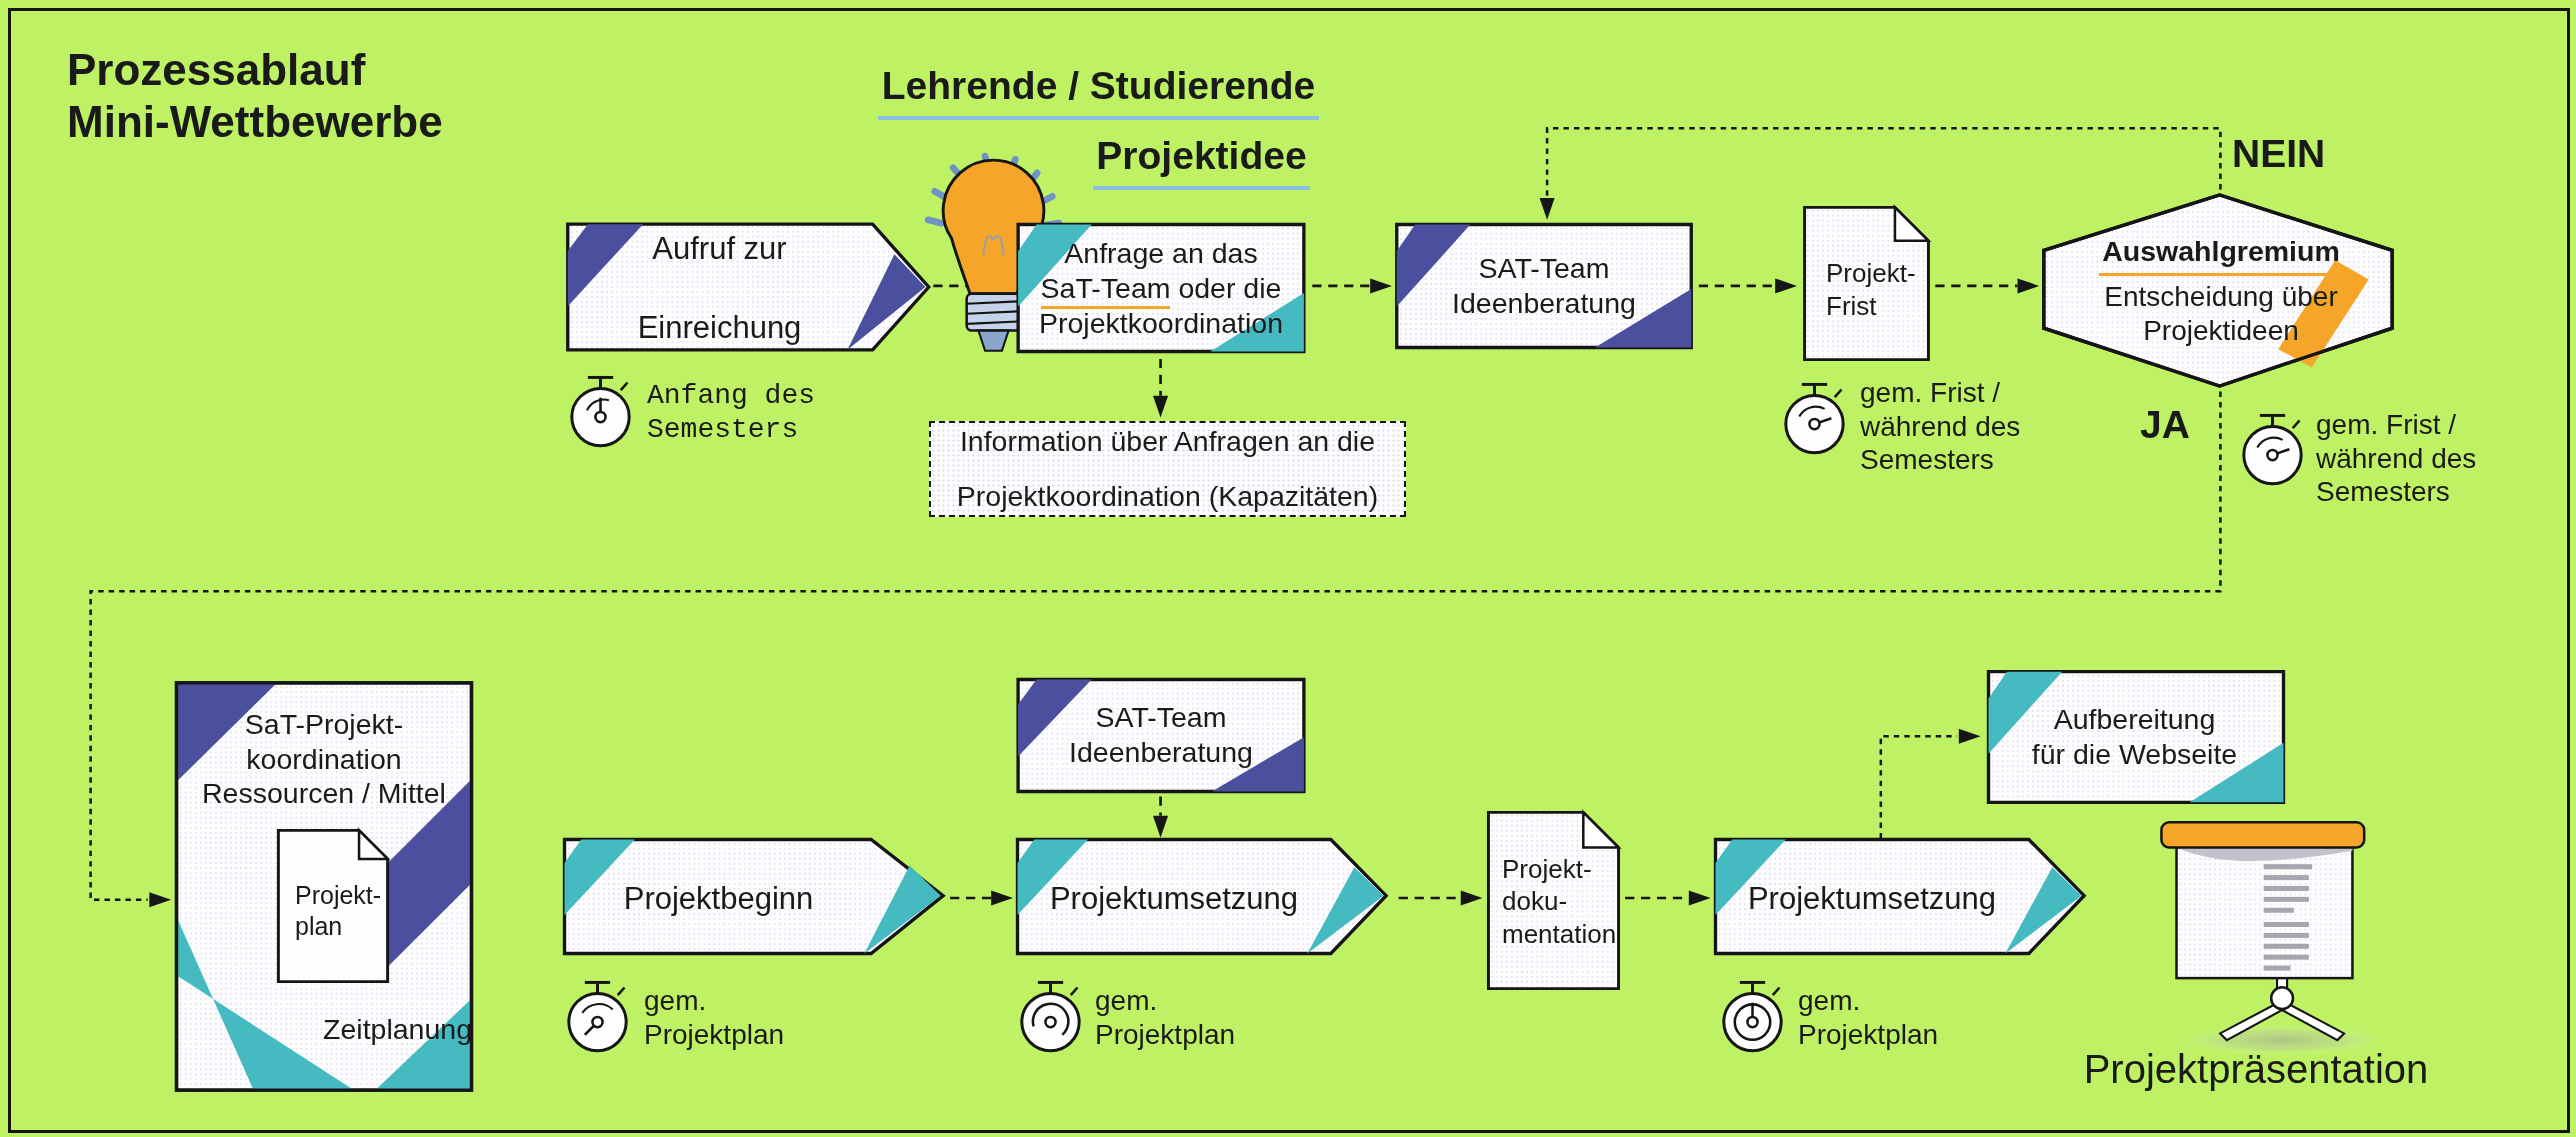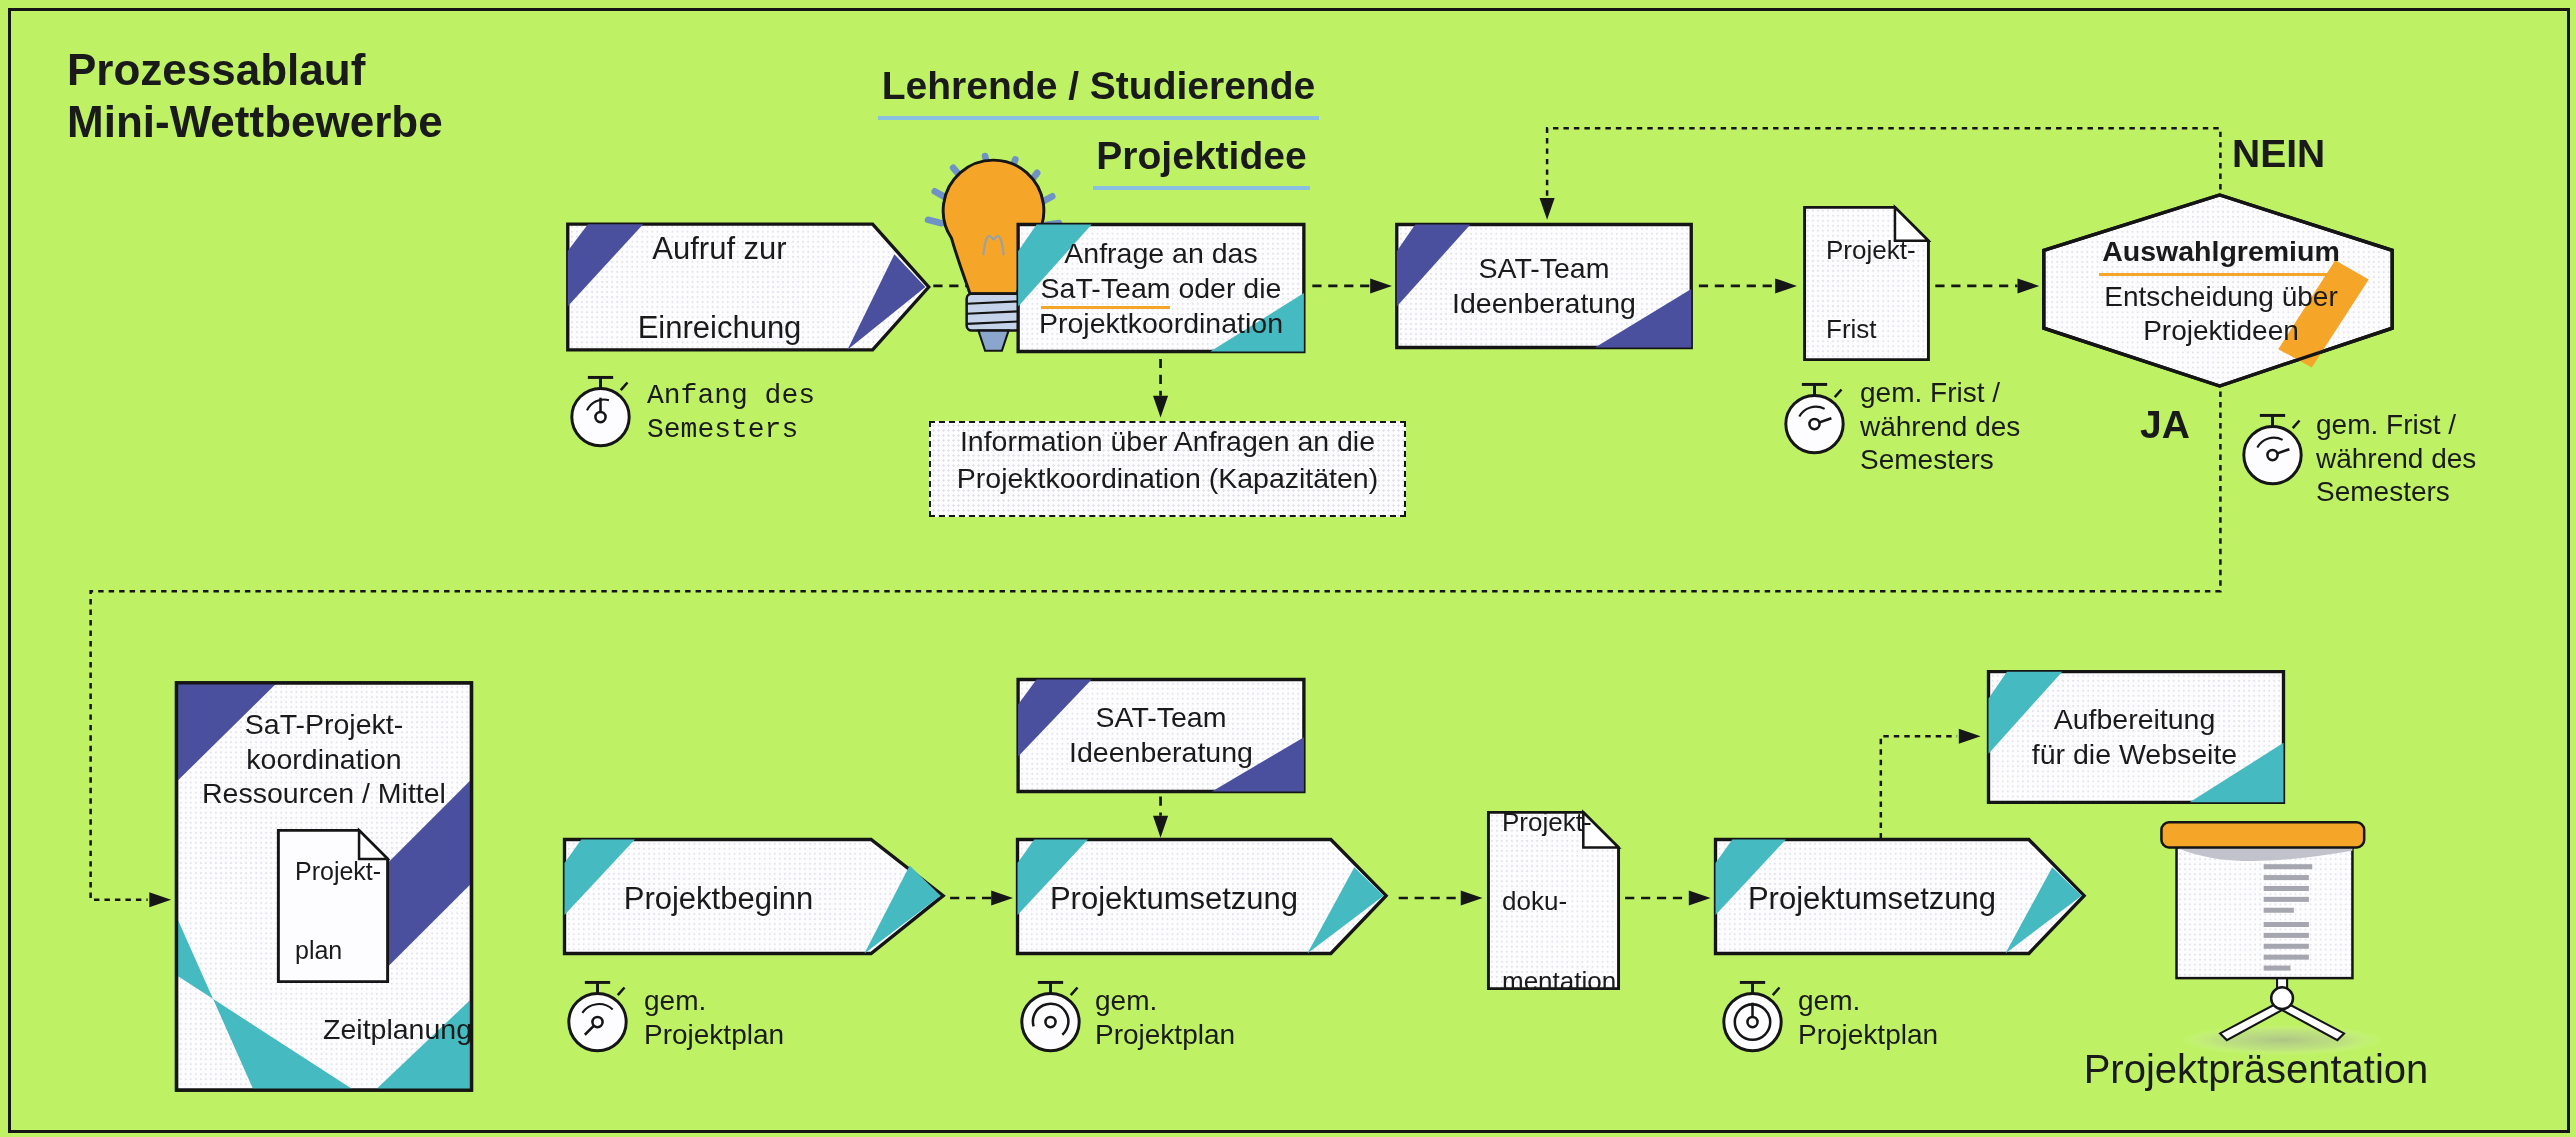--- a/index.html
+++ b/index.html
@@ -12,24 +12,24 @@
   .fs34{font-size:28.5px;} .fs37{font-size:31px;} .fs31{font-size:26px;line-height:1.25;}
   .timerlabel{font-size:28px;line-height:1.2;z-index:4;display:flex;flex-direction:column;}
   .bigtitle{font-size:44px;font-weight:bold;line-height:1.18;z-index:4;}
   .gheader{font-size:39px;font-weight:bold;text-align:center;z-index:4;}
   .gheader .ul{display:inline-block;border-bottom:4.2px solid var(--underline_blue);padding:0 3.4px 7.5px;}
   .yesno{font-size:39px;font-weight:bold;z-index:4;}
   .u-orange{border-bottom:3.4px solid var(--orange);padding-bottom:1.7px;}
   .hexhead{font-size:28.5px;font-weight:bold;border-bottom:3.4px solid var(--orange);padding:0 3.4px 4.2px;margin-bottom:4px;}
   .caption{font-size:40px;z-index:4;text-align:center;}
   #infoNote{border:2.5px dashed #151515;display:flex;flex-direction:column;align-items:center;
-            justify-content:flex-start;text-align:center;font-size:28.5px;line-height:1.3;
+            justify-content:space-between;text-align:center;font-size:28.5px;line-height:1.3;
             background-color:#fdfdff;background-image:radial-gradient(circle,#e4e4ed 1.1px,transparent 1.2px);
             background-size:5px 5px;z-index:2;}
-  .docleft{display:flex;flex-direction:column;justify-content:center;text-align:left;z-index:5;gap:47px;}
+  .docleft{display:flex;flex-direction:column;justify-content:center;text-align:left;z-index:5;}
   svg{overflow:visible;}
   .nodesvg{z-index:2;} .docsvg{z-index:3;}
   .f-dots{fill:url(#dots);} .f-indigo{fill:var(--indigo);} .f-teal{fill:var(--teal);}
   .f-orange{fill:var(--orange);} .s-ink{stroke:#151515;}
   .dash{stroke:#161616;stroke-width:3.2;fill:none;stroke-dasharray:11 8;}
   .dashfine{stroke:#161616;stroke-width:3;fill:none;stroke-dasharray:6.5 6;}
   .ah{fill:#161616;}
 </style>
 </head>
 <body>

